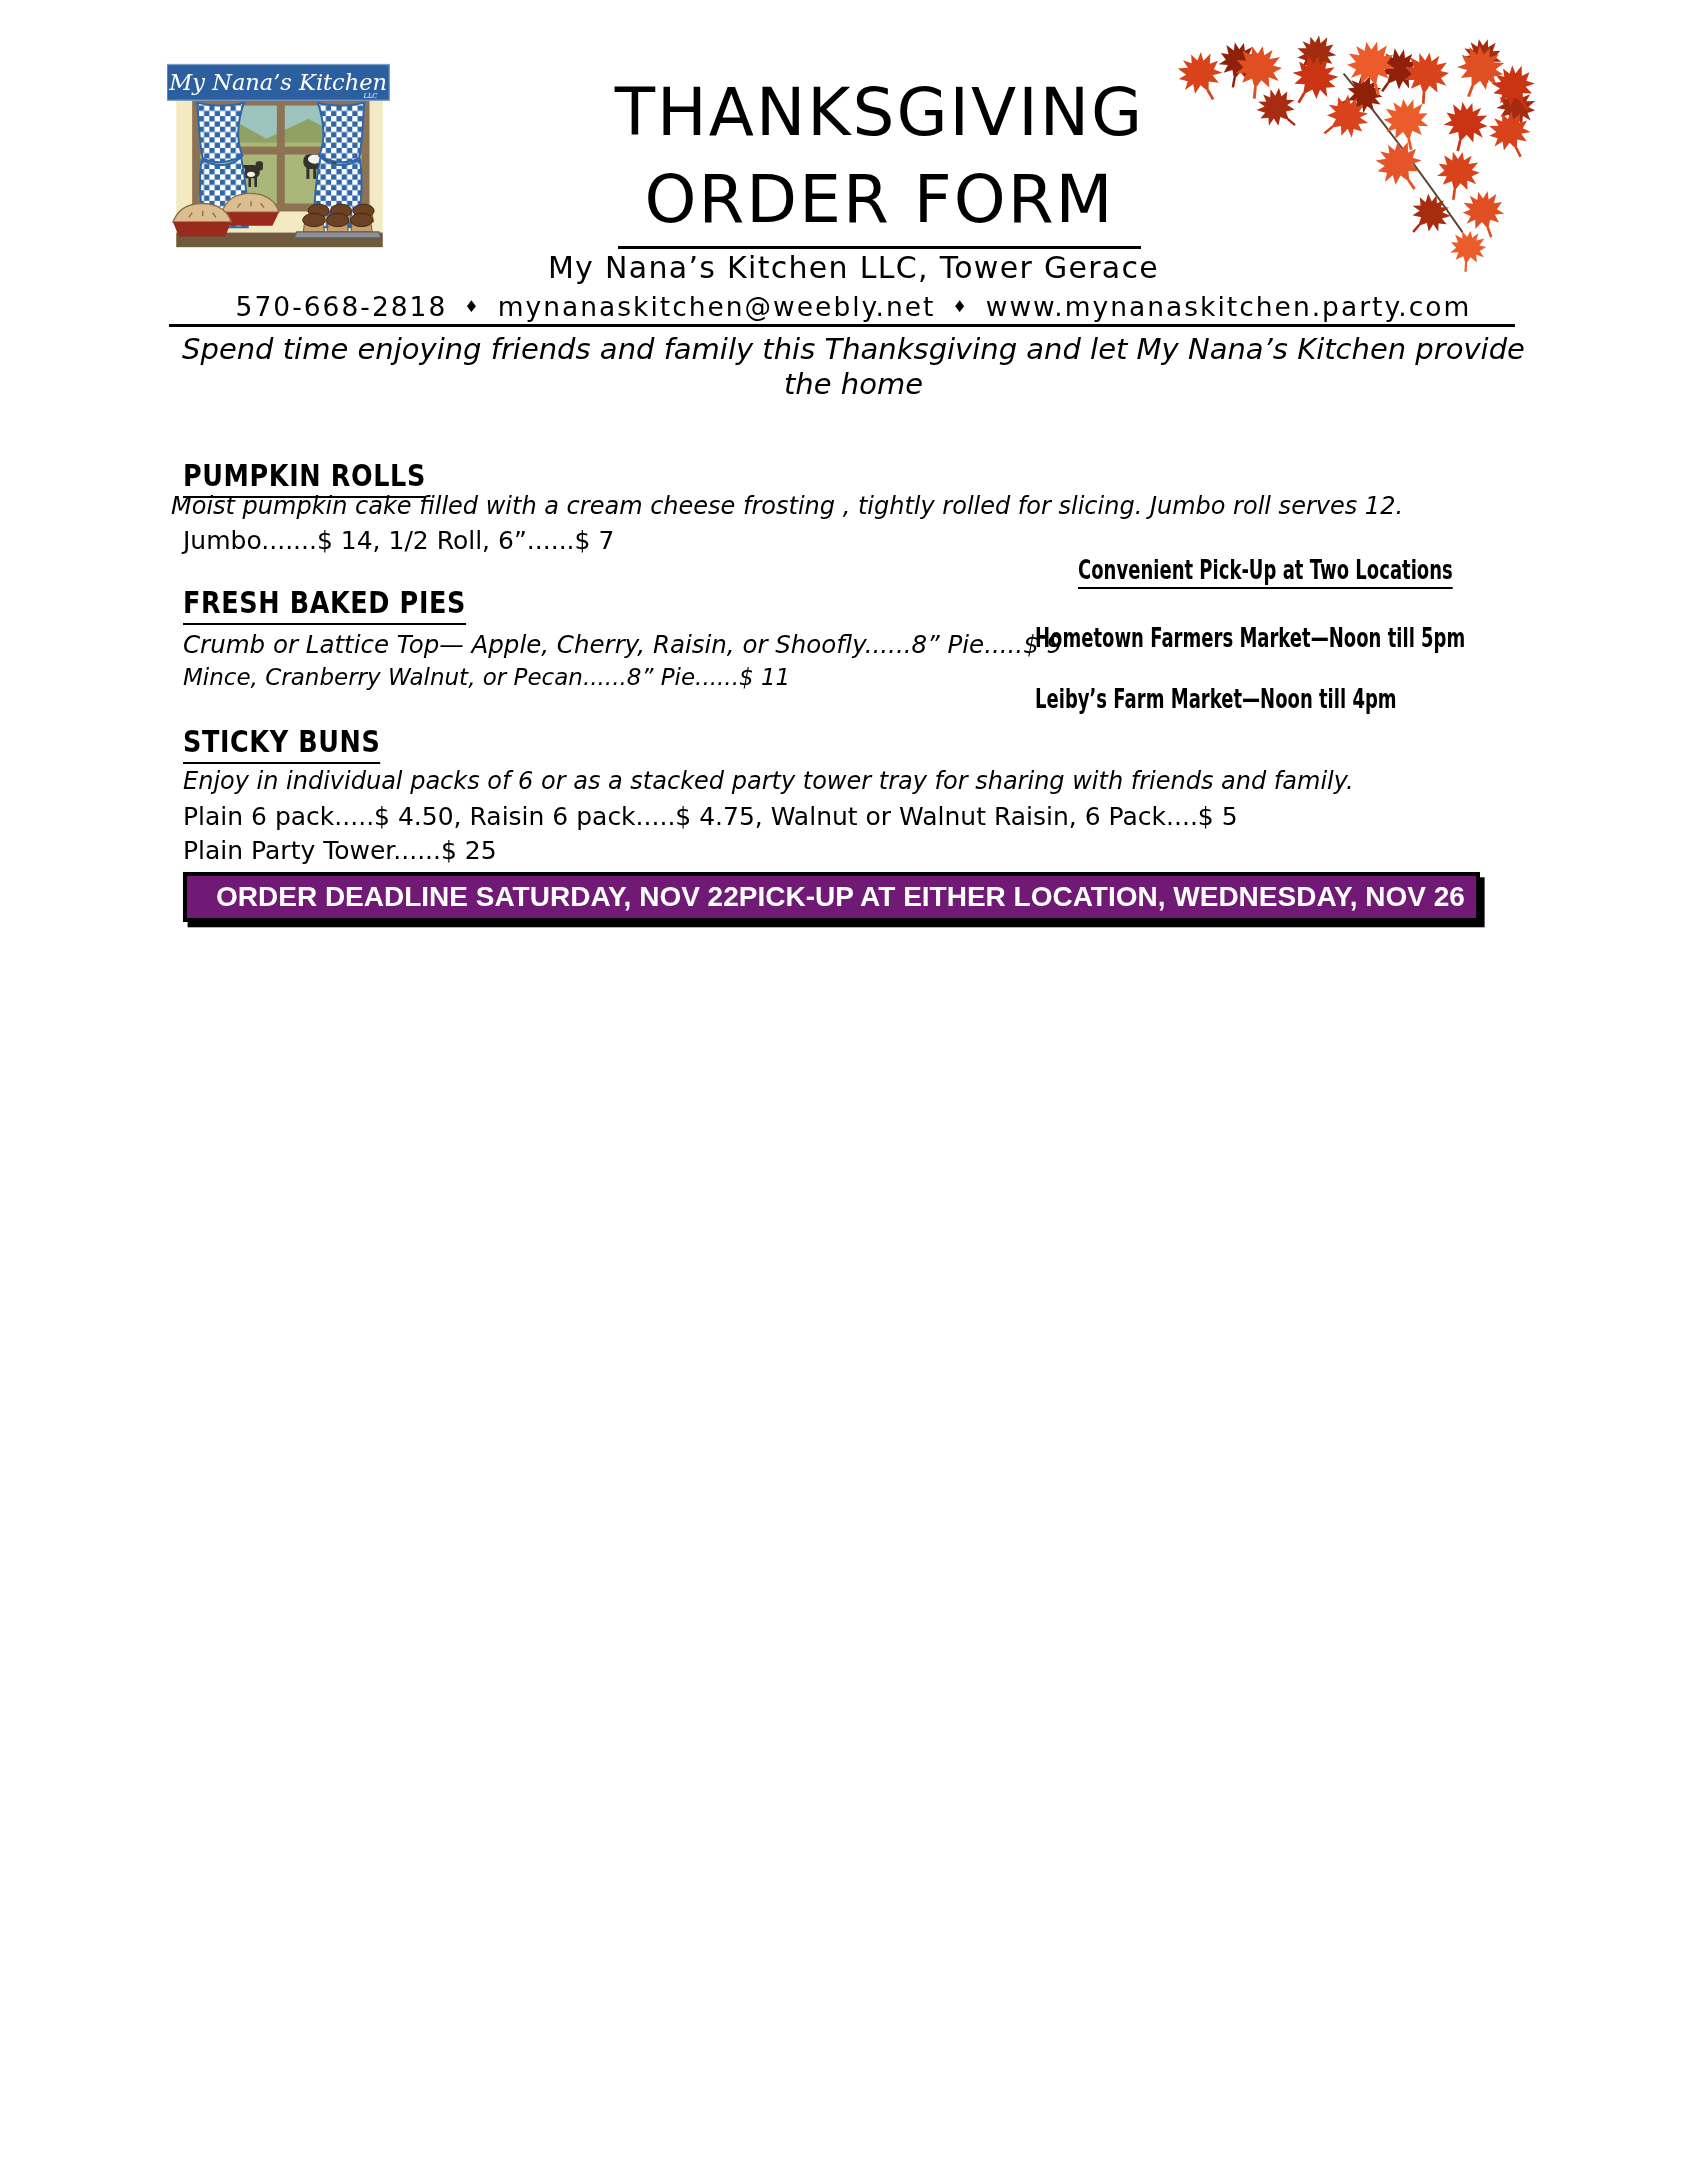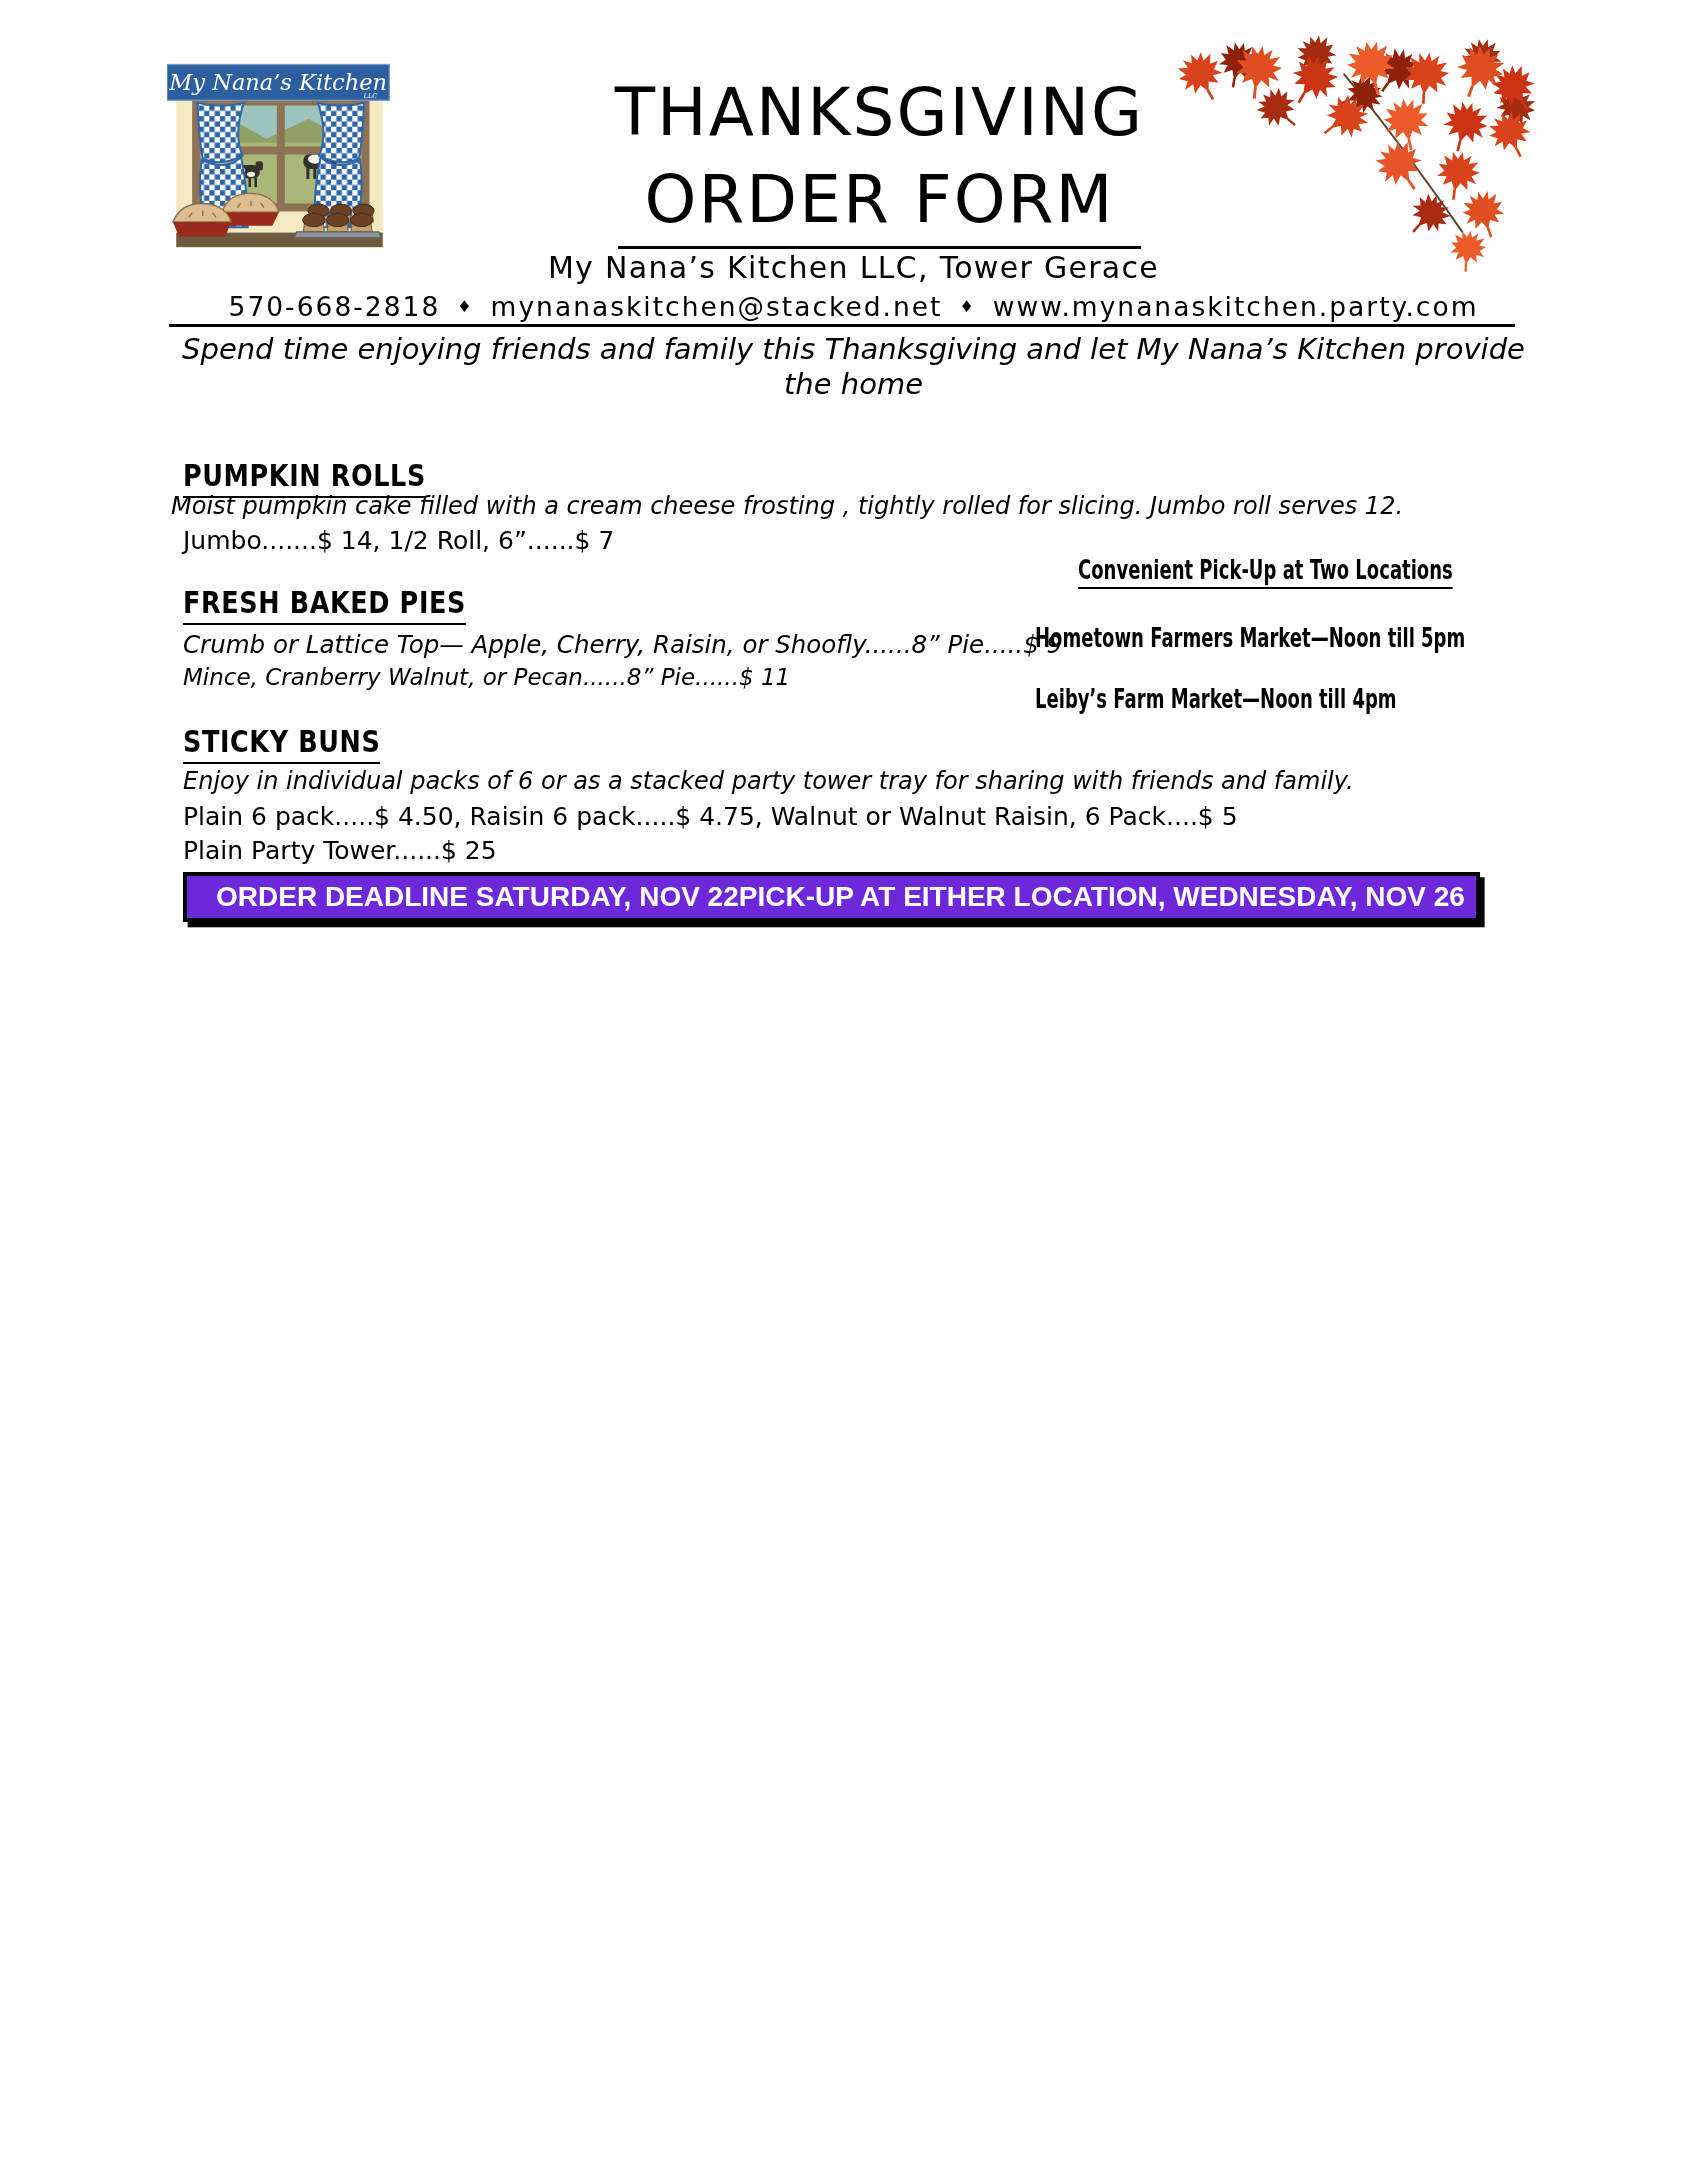--- a/index.html
+++ b/index.html
@@ -36,21 +36,21 @@
   .body38{font-size:25px;}
 
   
   .cond{display:inline-block; transform:scaleX(.68); transform-origin:0 0;
         font-weight:bold; font-size:26.5px; white-space:nowrap;}
   .cond-u{border-bottom:2.6px solid #000; padding-bottom:2px;}
 
   
   .banner{
     left:183px; top:872px; width:1297px; height:50px; box-sizing:border-box;
-    background:#6d28d9; border:4.6px solid #000; box-shadow:4.6px 5.3px 0 #000;
+    background:#701a75; border:4.6px solid #000; box-shadow:4.6px 5.3px 0 #000;
     display:flex; justify-content:space-between; align-items:center;
     padding:0 29px; color:#fff; font-family:"Liberation Sans",sans-serif;
     font-weight:bold; font-size:28px; white-space:nowrap;
   }
 </style>
 </head>
 <body>
 
 <div class="page">
 
@@ -185,21 +185,21 @@
   </svg>
 
   <div class="abs title-block title1">THANKSGIVING</div>
   <div class="abs title-block title2">
     <span class="u2">ORDER FORM</span>
   </div>
 
   <div class="abs ctr byline">My Nana’s Kitchen LLC, Tower Gerace</div>
 
   <div class="abs ctr contact nowrap">
-    <span>570-668-2818</span><span class="diamond">♦</span><span>mynanaskitchen@stacked.net</span><span class="diamond">♦</span><span>www.mynanaskitchen.party.com</span>
+    <span>570-668-2818</span><span class="diamond">♦</span><span>mynanaskitchen@weebly.net</span><span class="diamond">♦</span><span>www.mynanaskitchen.party.com</span>
   </div>
 
   <div class="abs rule"></div>
 
   <div class="abs ctr intro">
     <div class="it">Spend time enjoying friends and family this Thanksgiving and let My Nana’s Kitchen provide the home</div>
   </div>
 
   <div class="abs" style="left:183px; top:458px;">
     <span class="hd">PUMPKIN ROLLS</span>

